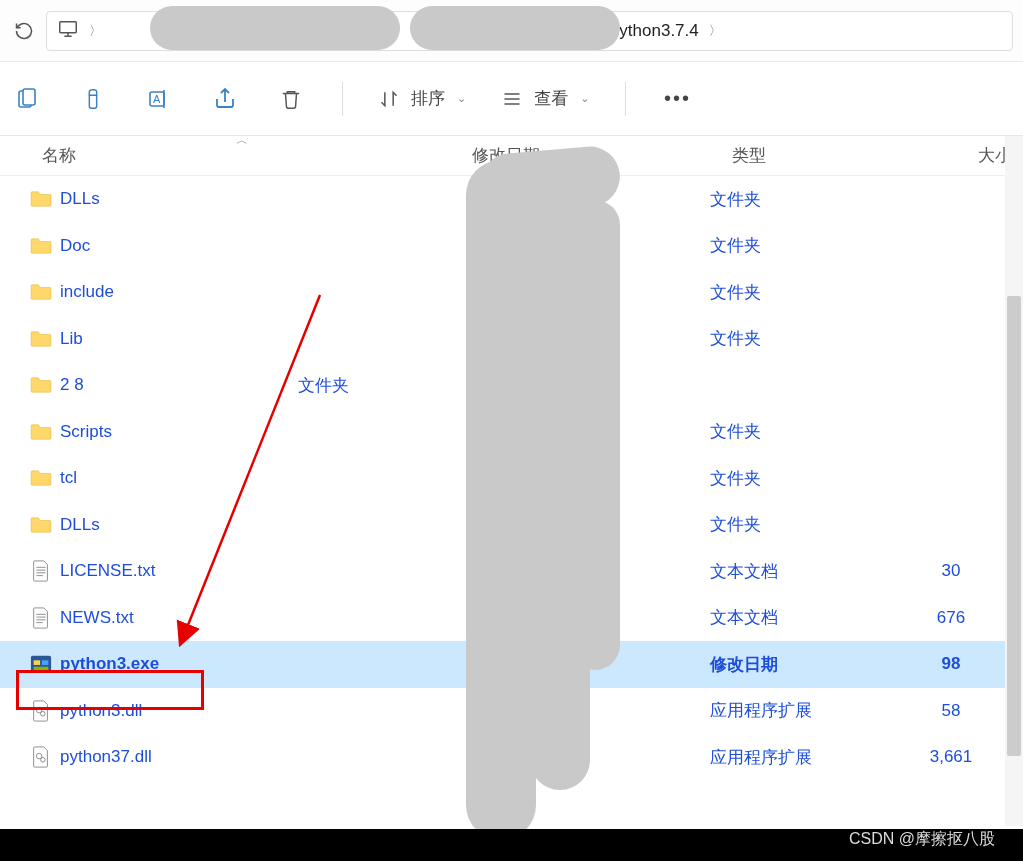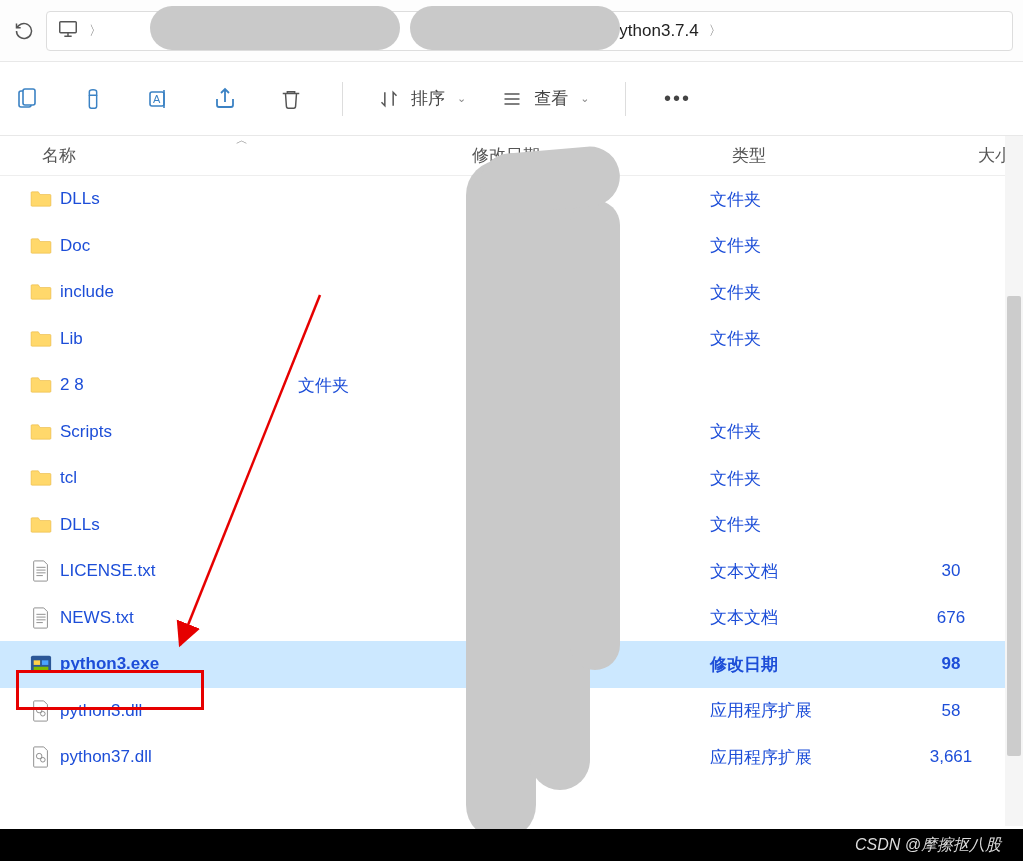--- a/index.html
+++ b/index.html
@@ -35,21 +35,21 @@
   .file-row .size-cell { flex: 0 0 82px; text-align: center; }
 
   .folder-icon { width: 22px; height: 18px; }
   .txt-icon { width: 20px; height: 22px; }
   .exe-icon { width: 22px; height: 22px; }
   .dll-icon { width: 20px; height: 22px; }
 
   .red-box { position: absolute; border: 3px solid #e60000; pointer-events: none; left: 16px; top: 670px; width: 188px; height: 40px; }
   .arrow-svg { position: absolute; left: 160px; top: 290px; pointer-events: none; }
 
-  .bottom-bar { position: absolute; bottom: 0; left: 0; right: 0; height: 32px; background: #000; color: #ddd; font-size: 16px; display: flex; align-items: center; justify-content: flex-end; padding-right: 22px; font-style: italic; }
+  .bottom-bar { position: absolute; bottom: 0; left: 0; right: 0; height: 32px; background: #000; color: #ddd; font-size: 16px; display: flex; justify-content: flex-end; padding-right: 28px; }
 
   .scrollbar { position: absolute; right: 0; top: 136px; width: 18px; height: 690px; background: #f5f5f5; }
   .scrollbar-thumb { position: absolute; right: 2px; top: 160px; width: 14px; height: 460px; background: #ccc; border-radius: 2px; }
 
   .smudge { position: absolute; background: #c9c9c9; border-radius: 50px; pointer-events: none; }
 </style>
 </head>
 <body>
 
 <div class="address-bar">

